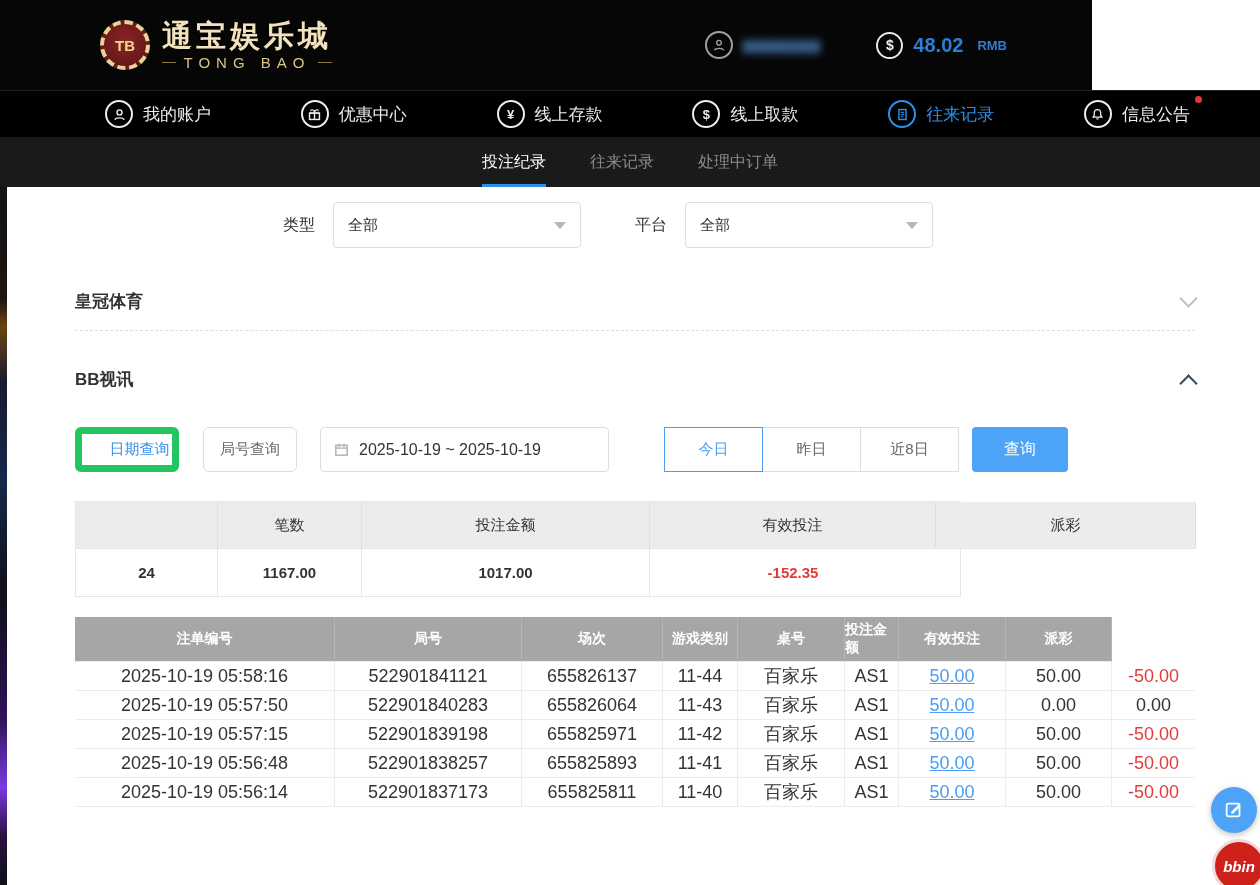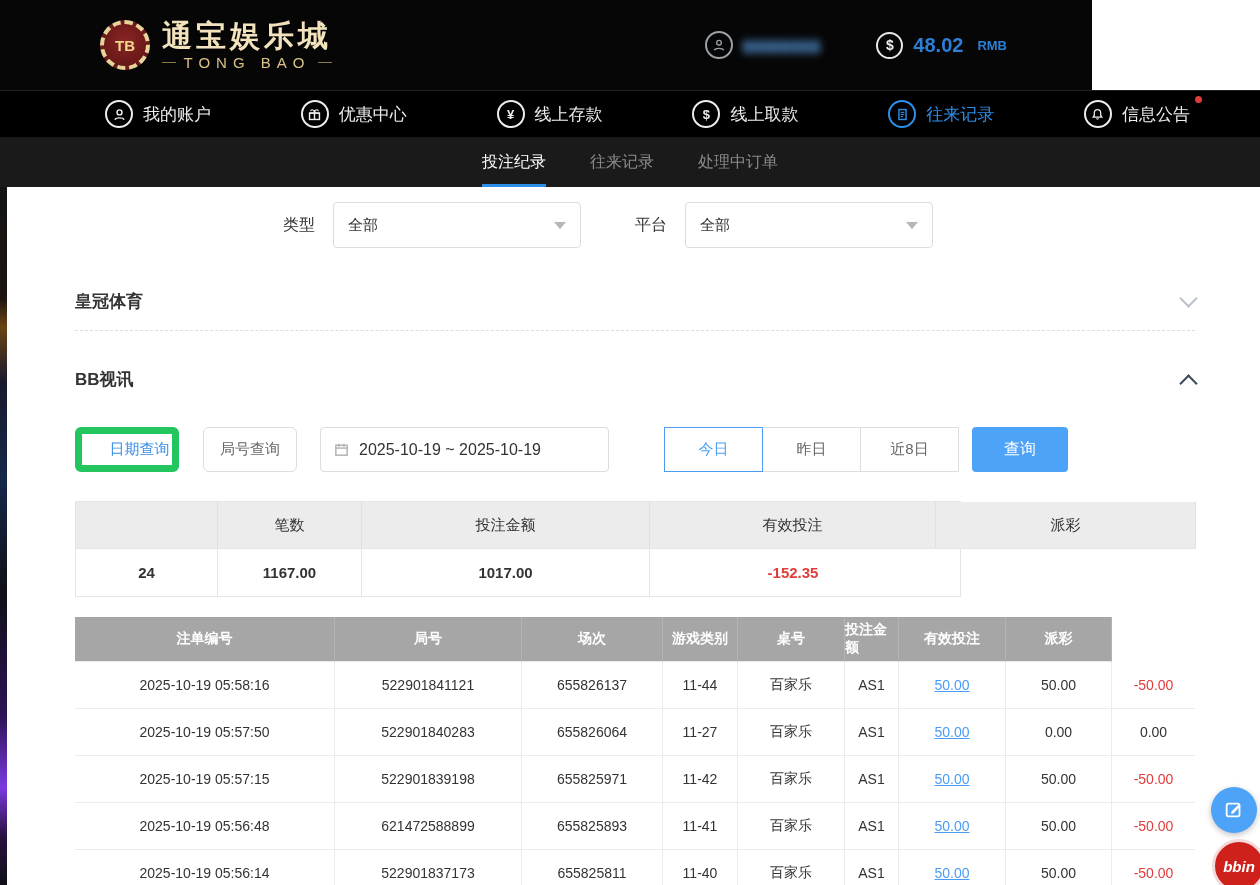--- a/index.html
+++ b/index.html
@@ -92,22 +92,22 @@
   .sum-cell:last-child { border-right:none; }
   .sum-head .sum-cell { background:#ececec; border-right:1px solid #e0e0e0; border-bottom:1px solid #e5e5e5; }
   .sum-body .sum-cell { font-weight:bold; }
   .sum-body .sum-cell.lbl { font-weight:normal; font-size:15px; }
 
   
   .dtable { margin-top:20px; width:1120px; }
   .d-grid { display:grid; grid-template-columns:260px 187px 141px 75px 107px 54px 107px 106px 83px; }
   .d-head .d-cell { background:#a6a6a6; color:#fff; font-weight:bold; height:45px; font-size:14px;
                     border-right:1px solid #b4b4b4; }
-  .d-cell { display:flex; align-items:center; justify-content:center; font-size:14px; color:#333;
-            border-right:1px solid #ececec; border-bottom:1px solid #ececec; height:47px; background:#fff; }
+  .d-cell { display:flex; align-items:center; justify-content:center; font-size:18px; color:#333;
+            border-right:1px solid #ececec; border-bottom:1px solid #ececec; height:29px; background:#fff; }
   .d-grid .d-cell:nth-child(9n) { border-right:none; }
   .bet-link { color:#4a9cf5; text-decoration:underline; cursor:pointer; }
   .neg { color:#e23b3b !important; }
 
   
   .float-chat { position:absolute; left:1211px; top:787px; width:46px; height:46px; border-radius:50%;
                 background:#4da3f7; display:flex; align-items:center; justify-content:center; cursor:pointer;
                 box-shadow:0 2px 6px rgba(0,0,0,.25); }
   .float-chat svg { width:22px; height:22px; }
   .float-bbin { position:absolute; left:1212px; top:839px; width:54px; height:54px; border-radius:50%;
@@ -295,21 +295,21 @@
           <div class="d-cell">AS1</div>
           <div class="d-cell bet-link">50.00</div>
           <div class="d-cell">50.00</div>
           <div class="d-cell neg-check neg">-50.00</div>
         </div>
 
         <div class="d-grid">
           <div class="d-cell">2025-10-19 05:57:50</div>
           <div class="d-cell">522901840283</div>
           <div class="d-cell">655826064</div>
-          <div class="d-cell">11-27</div>
+          <div class="d-cell">11-43</div>
           <div class="d-cell">百家乐</div>
           <div class="d-cell">AS1</div>
           <div class="d-cell bet-link">50.00</div>
           <div class="d-cell">0.00</div>
           <div class="d-cell neg-check">0.00</div>
         </div>
 
         <div class="d-grid">
           <div class="d-cell">2025-10-19 05:57:15</div>
           <div class="d-cell">522901839198</div>
@@ -317,21 +317,21 @@
           <div class="d-cell">11-42</div>
           <div class="d-cell">百家乐</div>
           <div class="d-cell">AS1</div>
           <div class="d-cell bet-link">50.00</div>
           <div class="d-cell">50.00</div>
           <div class="d-cell neg-check neg">-50.00</div>
         </div>
 
         <div class="d-grid">
           <div class="d-cell">2025-10-19 05:56:48</div>
-          <div class="d-cell">621472588899</div>
+          <div class="d-cell">522901838257</div>
           <div class="d-cell">655825893</div>
           <div class="d-cell">11-41</div>
           <div class="d-cell">百家乐</div>
           <div class="d-cell">AS1</div>
           <div class="d-cell bet-link">50.00</div>
           <div class="d-cell">50.00</div>
           <div class="d-cell neg-check neg">-50.00</div>
         </div>
 
         <div class="d-grid">

